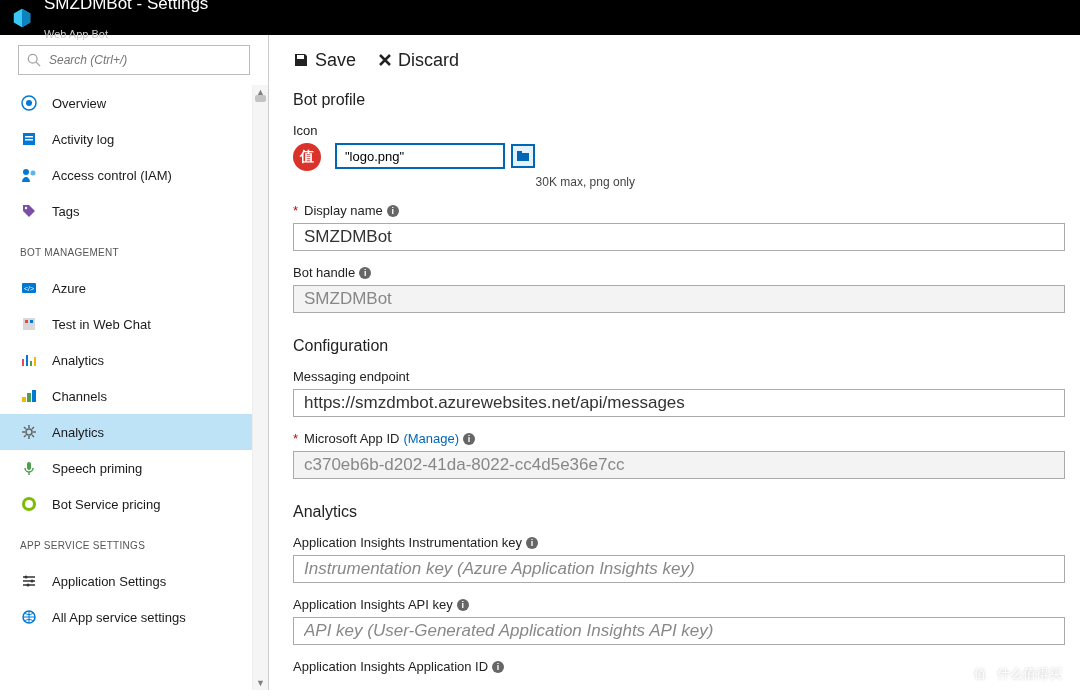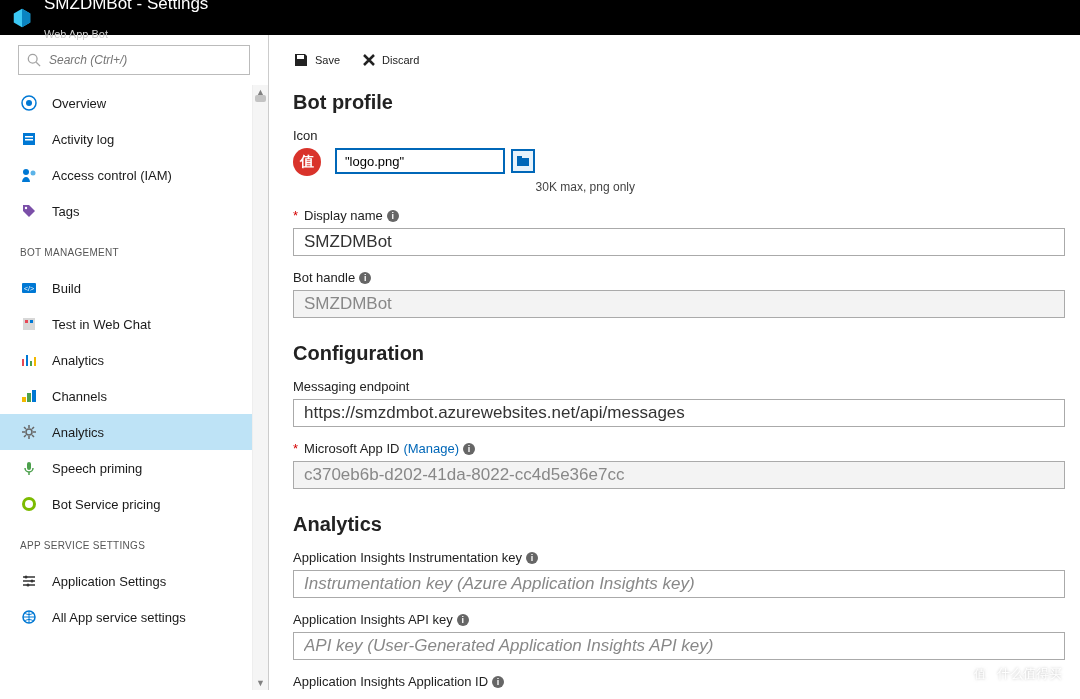--- a/index.html
+++ b/index.html
@@ -19,22 +19,22 @@
 .nav-item{display:flex;align-items:center;height:36px;padding:0 20px;cursor:pointer;font-size:13px;color:#1a1a1a}
 .nav-item.active{background:#bee3f6}
 .nav-ico{width:18px;height:18px;margin-right:14px;display:flex;align-items:center;justify-content:center}
 .scrollbar{position:absolute;top:50px;right:0;width:16px;bottom:0;background:#f5f5f5;border-left:1px solid #eee}
 .scrollbar-thumb{position:absolute;top:10px;left:2px;right:2px;height:7px;background:#c3c3c3;border-radius:2px}
 .scrollbar .arr{position:absolute;left:0;right:0;height:14px;display:flex;align-items:center;justify-content:center;color:#808080;font-size:9px}
 .scrollbar .arr.up{top:0}
 .scrollbar .arr.dn{bottom:0}
 .main{flex:1;padding:0 0 0 24px;overflow:hidden}
 .toolbar{display:flex;align-items:center;height:50px;gap:22px}
-.tool-btn{display:flex;align-items:center;gap:6px;font-size:11px;color:#222;cursor:pointer}
-.sec-title{font-size:20px;font-weight:700;margin:6px 0 14px 0;color:#222}
+.tool-btn{display:flex;align-items:center;gap:6px;font-size:18px;color:#222;cursor:pointer}
+.sec-title{font-size:16px;font-weight:400;margin:6px 0 14px 0;color:#222}
 .sec-title.cfg{margin-top:24px}
 .field-label{font-size:13px;color:#222;margin:14px 0 5px 0;display:flex;align-items:center;gap:4px}
 .req{color:#d40000;margin-right:2px}
 .info-ico{width:12px;height:12px;background:#666;color:#fff;border-radius:50%;font-size:9px;font-weight:700;display:inline-flex;align-items:center;justify-content:center;font-style:normal}
 .text-input{width:772px;height:28px;border:1px solid #aaa;padding:0 10px;font-size:17px;color:#333}
 .text-input[readonly]{background:#f3f3f3;color:#888}
 .text-input::placeholder{font-style:italic;color:#888}
 .icon-row{display:flex;align-items:flex-start;gap:14px}
 .icon-preview{width:28px;height:28px;background:#d9332b;border-radius:50%;color:#fff;font-size:14px;display:flex;align-items:center;justify-content:center;font-weight:700}
 .icon-file-wrap{display:flex;flex-direction:column}
@@ -114,21 +114,21 @@
       </div>
     <div class="nav-head">BOT MANAGEMENT</div>
     <div id="nav-bot" class="nav-sec">
         <div class="nav-item">
           <span class="nav-ico">
             <svg width="18" height="18" viewBox="0 0 18 18">
               <rect x="2" y="4" width="14" height="10" rx="1" fill="#0078d4"></rect>
               <text x="9" y="12" font-size="7" fill="#fff" text-anchor="middle">&lt;/&gt;</text>
             </svg>
           </span>
-          <span>Build</span>
+          <span>Azure</span>
         </div>
         <div class="nav-item">
           <span class="nav-ico">
             <svg width="18" height="18" viewBox="0 0 18 18">
               <rect x="3" y="3" width="12" height="12" fill="#d8d8d8"></rect>
               <rect x="5" y="5" width="3" height="3" fill="#e74856"></rect>
               <rect x="10" y="5" width="3" height="3" fill="#0078d4"></rect>
             </svg>
           </span>
           <span>Test in Web Chat</span>

